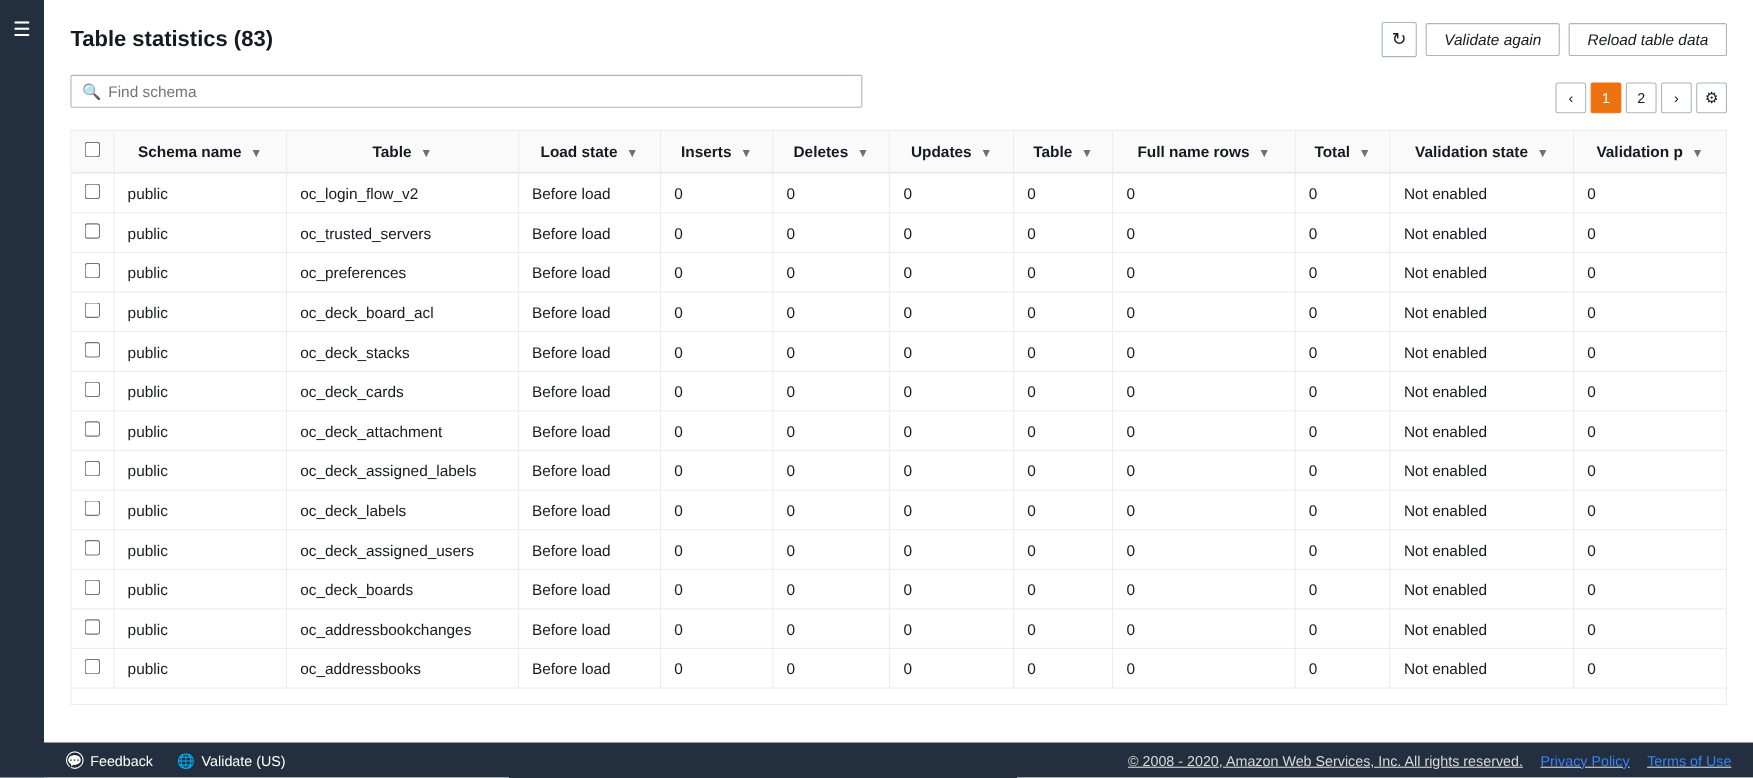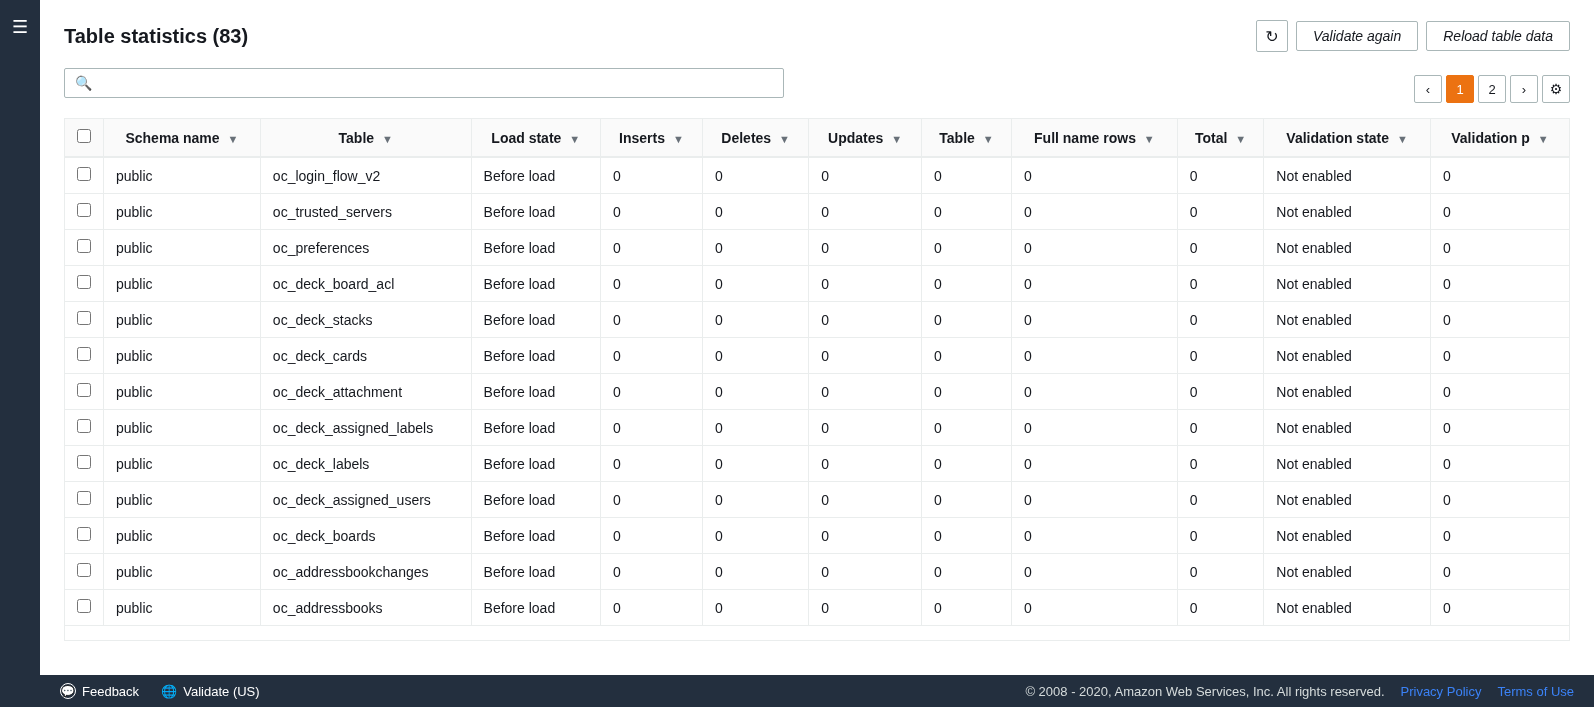--- a/index.html
+++ b/index.html
@@ -204,20 +204,21 @@
     .footer-left {
       display: flex;
       align-items: center;
       gap: 6px;
     }
     .footer-right {
       display: flex;
       align-items: flex-end;
       gap: 16px;
       color: #d5dbdb;
+      text-decoration: underline;
     }
     .footer-right a {
       color: #3b82f6;
       text-decoration: none;
     }
   </style>
 </head>
 <body>
 
 <div class="app-container">
@@ -234,20 +235,21 @@
             <span>↻</span>
           </div>
           <button class="btn">Validate again</button>
           <button class="btn">Reload table data</button>
         </div>
       </div>
 
       <div class="table-controls">
         <div class="search-bar">
           <span class="search-icon">🔍</span>
+          <input type="text" placeholder="Find schema" style="">
         </div>
         <div class="pagination-row">
           <div class="page-btn">‹</div>
           <div class="page-btn active">1</div>
           <div class="page-btn">2</div>
           <div class="page-btn">›</div>
           <div class="settings-btn">⚙</div>
         </div>
       </div>
 

